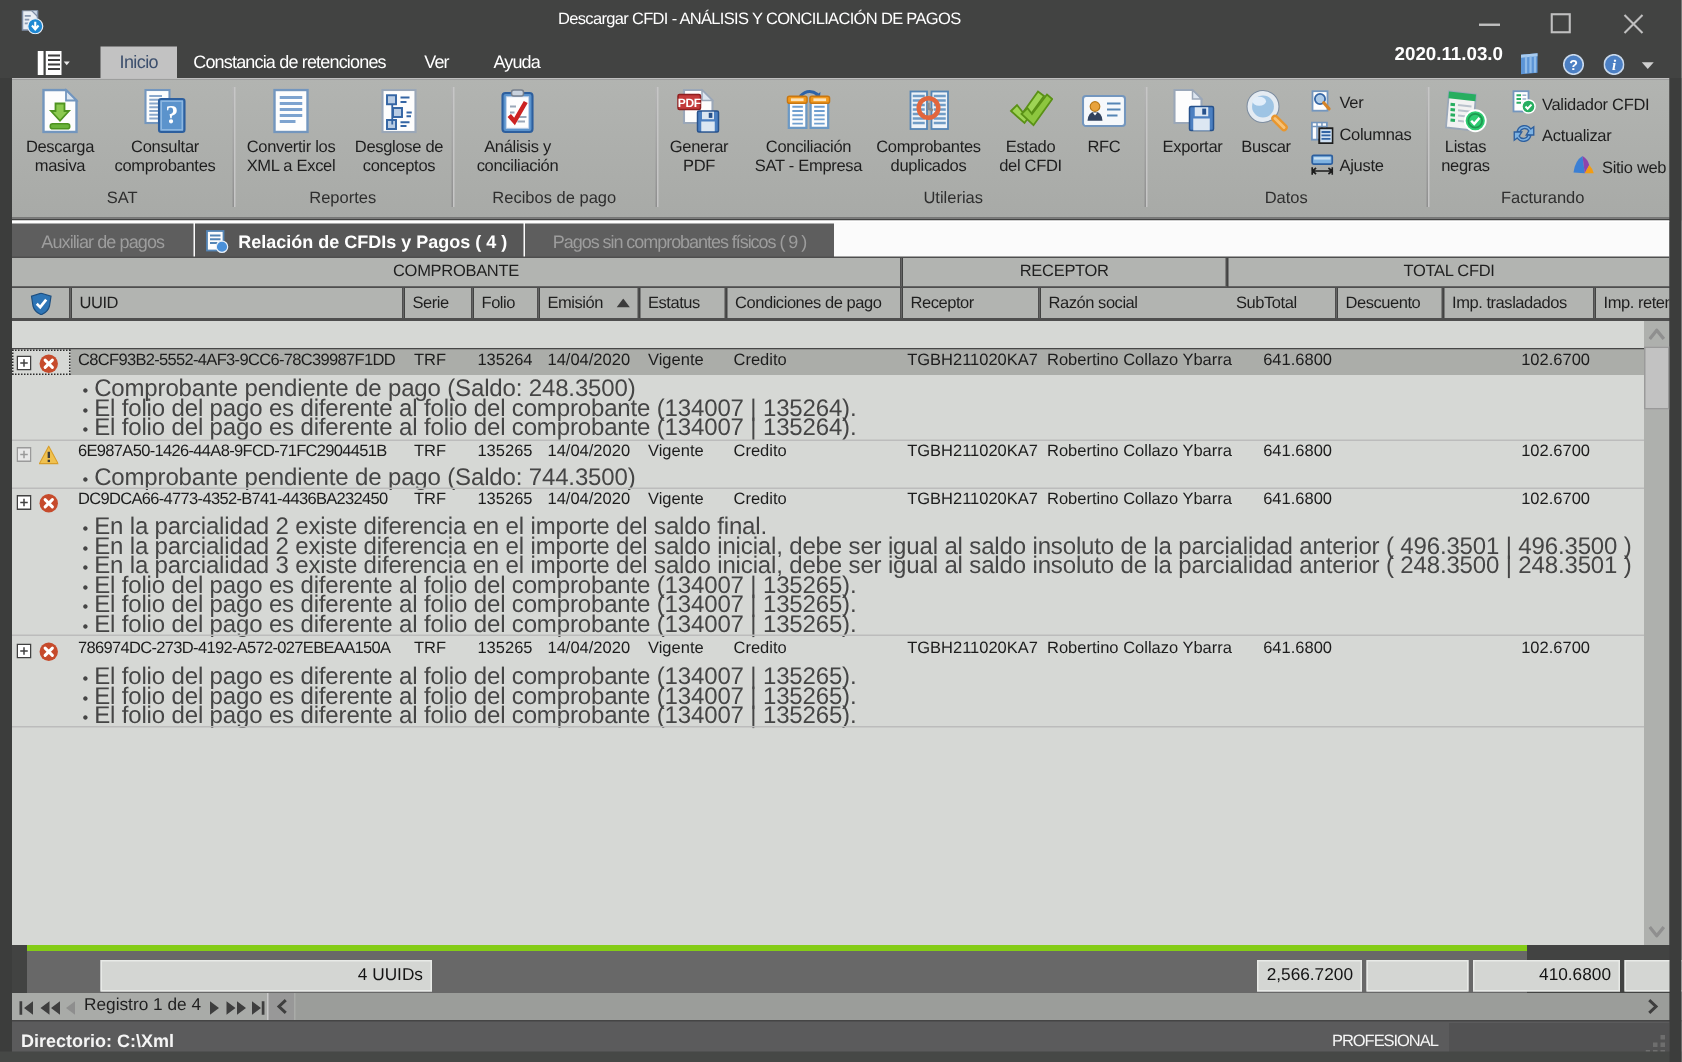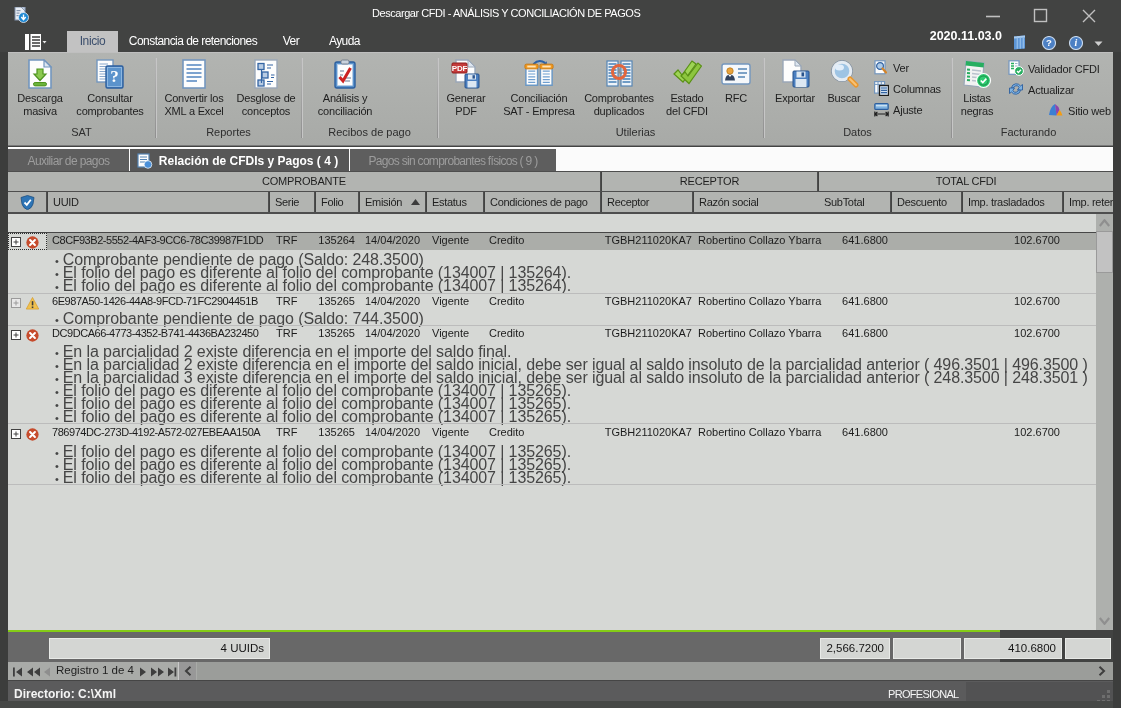--- a/index.html
+++ b/index.html
@@ -34,21 +34,21 @@
   .mainrow { position:absolute; left:0; width:1088px; height:18px; }
   #statusbottom { left:0; top:701px; width:1121px; height:7px; background:#464846; }
   .cell { position:absolute; font-size:11px; color:#1c1c1c; top:2px; white-space:nowrap; }
   .bullet { position:absolute; left:47px; font-size:16px; letter-spacing:-0.1px; color:#454545; white-space:nowrap; height:13px; line-height:13px; }
   .bullet:before { content:"•"; margin-right:4px; font-size:11px; }
   .uu { letter-spacing:-0.45px; }
   .recsep { position:absolute; left:0; width:1088px; height:1px; background:#bcbcbc; }
   
   #vscroll { left:1096px; top:214px; width:17px; height:416px; background:#aeb0ad; }
   
-  #summary { left:0; top:630px; width:1000px; height:32px; background:#686868; border-top:2px solid #84cc16; }
+  #summary { left:18px; top:630px; width:1000px; height:32px; background:#686868; border-top:4px solid #84cc16; }
   .sumbox { position:absolute; top:6px; height:21px; background:#d4d6d3; border:1px solid #e8eae7; color:#141414; font-size:11.5px; text-align:right; line-height:19px; padding-right:5px; }
   #navbar { left:0; top:662px; width:1113px; height:18px; background:#a9aba8; }
   #statusbar { left:0; top:680px; width:1121px; height:28px; background:#5b5b5c; color:#f5f5f5; font-size:12px; border-top:1px solid #454545; }
   .win-border-l { left:0; top:52px; width:8px; height:656px; background:#3c3d3c; }
   .win-border-r { left:1113px; top:52px; width:8px; height:656px; background:#3c3d3c; }
 </style>
 </head>
 <body>
 <div class="abs" id="titlebar"></div>
 <div class="abs" id="title-text">Descargar CFDI - ANÁLISIS Y CONCILIACIÓN DE PAGOS</div>

